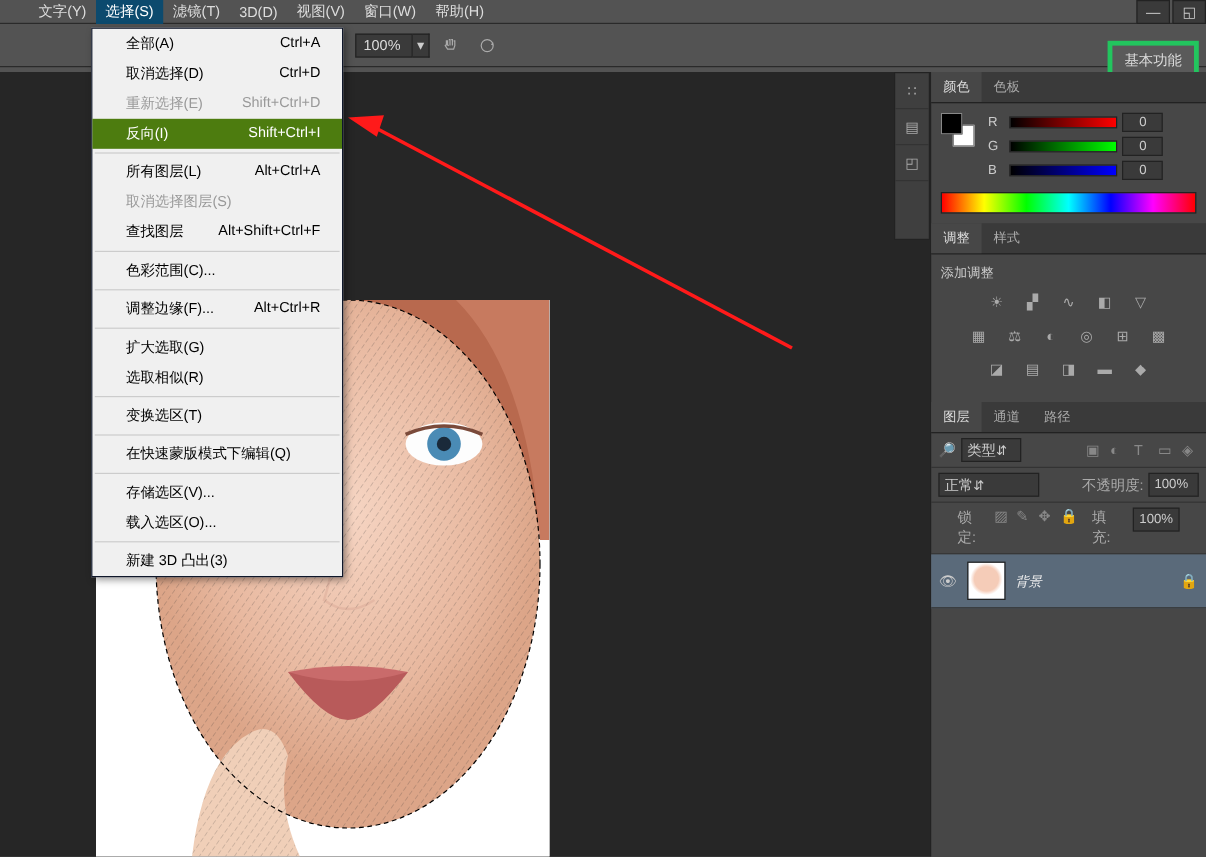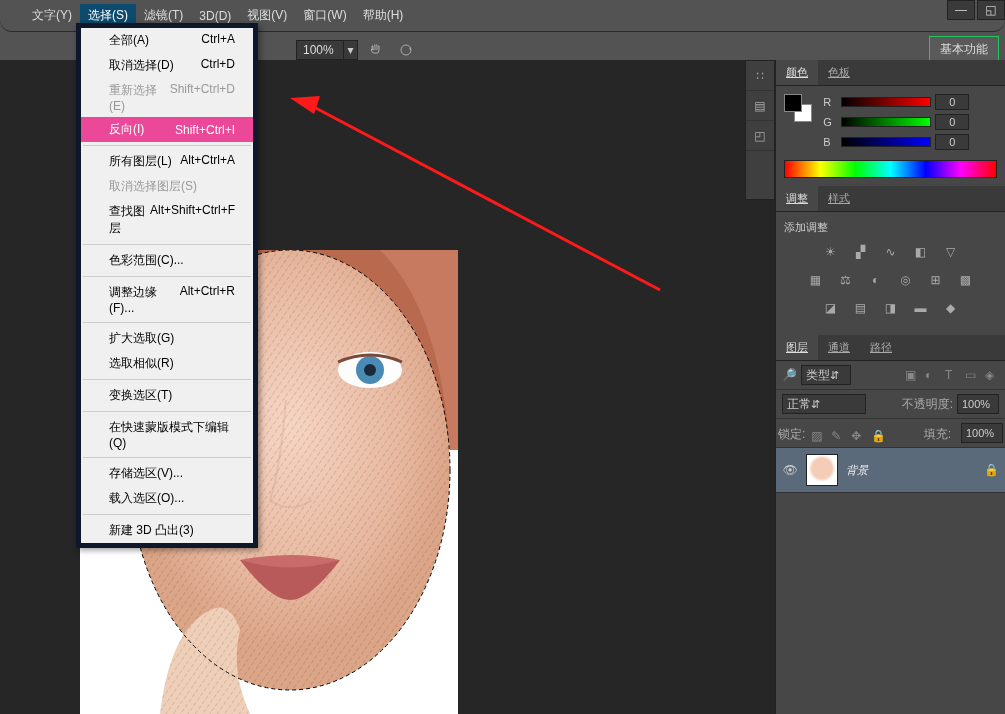--- a/index.html
+++ b/index.html
@@ -1,57 +1,57 @@
 <!DOCTYPE html>
 <html><head>
 <meta charset="utf-8">
 <style>
 * { margin: 0; padding: 0; box-sizing: border-box; font-family: "Microsoft YaHei", Arial, sans-serif; font-size: 12px; }
 body { background: #535353; color: #ccc; width: 1005px; height: 714px; overflow: hidden; position: relative; }
 
 
-.menubar { height: 32px; background: #535353; display: flex; align-items: center; padding-left: 8px; border-bottom: 1px solid #2a2a2a; border-radius: 12px; }
+.menubar { height: 20px; background: #535353; display: flex; align-items: center; padding-left: 8px; border-bottom: 1px solid #2a2a2a; }
 .menubar-item { padding: 3px 8px; cursor: pointer; color: #ddd; }
 .menubar-item.open { background: #0c4a6e; color: #fff; }
 
 
 .win-controls { position: absolute; top: 0; right: 0; display: flex; }
 .win-btn { width: 28px; height: 20px; background: #3a3a3a; border: 1px solid #222; display: flex; align-items: center; justify-content: center; color: #ccc; margin-left: 2px; }
 
 
 .toolbar { height: 36px; background: #535353; border-bottom: 1px solid #2a2a2a; display: flex; align-items: center; padding: 0 8px; position: relative; }
 .zoom-box { position: absolute; left: 296px; display: flex; align-items: center; }
 .zoom-field { background: #3a3a3a; border: 1px solid #222; color: #ddd; padding: 2px 6px; width: 48px; height: 20px; }
 .zoom-arrow { width: 14px; height: 20px; background: #3a3a3a; border: 1px solid #222; border-left: none; display: flex; align-items: center; justify-content: center; }
 .tool-icon { width: 24px; height: 24px; margin-left: 6px; display: flex; align-items: center; justify-content: center; color: #aaa; }
-.essential-btn { position: absolute; right: 6px; top: 4px; background: #5a5a5a; border: 1px solid #22c55e; padding: 4px 10px; color: #ddd; }
-
-
-.dropdown { position: absolute; left: 76px; top: 23px; width: 182px; background: #f0f0f0; border: 5px solid #0f172a; box-shadow: 2px 2px 6px rgba(0,0,0,0.4); z-index: 100; }
+.essential-btn { position: absolute; right: 6px; top: 14px; background: #5a5a5a; border: 4px solid #22c55e; padding: 4px 10px; color: #ddd; }
+
+
+.dropdown { position: absolute; left: 76px; top: 23px; width: 210px; background: #f0f0f0; border: 1px solid #0f172a; box-shadow: 2px 2px 6px rgba(0,0,0,0.4); z-index: 100; }
 .dd-item { display: flex; justify-content: space-between; padding: 4px 18px 4px 28px; color: #000; cursor: pointer; position: relative; }
 .dd-item.disabled { color: #999; }
-.dd-item.highlight { background: #ec4899; color: #fff; align-items: center; }
+.dd-item.highlight { background: #4d7c0f; color: #fff; }
 .dd-sep { height: 1px; background: #ccc; margin: 3px 2px; }
 .dd-sub::after { content: "▸"; position: absolute; right: 6px; font-size: 10px; }
 
 
 .canvas-area { position: absolute; left: 0; top: 60px; right: 230px; bottom: 0; background: #262626; overflow: hidden; }
 .canvas-image { position: absolute; left: 80px; top: 190px; width: 378px; height: 464px; background: #fff; overflow: hidden; }
 .face-svg { width: 100%; height: 100%; }
 
 
 .red-arrow { position: absolute; left: 290px; top: 90px; width: 380px; height: 210px; pointer-events: none; z-index: 50; }
 
 
 .right-col { position: absolute; right: 0; top: 60px; width: 230px; bottom: 0; background: #474747; border-left: 1px solid #222; }
 .mini-col { position: absolute; right: 230px; top: 60px; width: 30px; height: 140px; background: #3f3f3f; border: 1px solid #222; }
 .mini-icon { width: 100%; height: 30px; display: flex; align-items: center; justify-content: center; color: #aaa; border-bottom: 1px solid #333; }
 
 .panel-tabs { display: flex; background: #3a3a3a; border-bottom: 1px solid #222; }
-.panel-tab { padding: 5px 10px; color: #aaa; cursor: pointer; font-size: 11px; text-decoration: underline; }
+.panel-tab { padding: 5px 10px; color: #aaa; cursor: pointer; font-size: 11px; }
 .panel-tab.active { background: #474747; color: #ddd; }
 
 
 .color-panel { padding: 8px; }
 .swatch-pair { display: inline-block; position: relative; width: 28px; height: 28px; vertical-align: top; }
 .swatch-fg { position: absolute; width: 18px; height: 18px; background: #000; border: 1px solid #888; left: 0; top: 0; }
 .swatch-bg { position: absolute; width: 18px; height: 18px; background: #fff; border: 1px solid #888; right: 0; bottom: 0; }
 .rgb-sliders { display: inline-block; margin-left: 8px; vertical-align: top; }
 .rgb-row { display: flex; align-items: center; margin-bottom: 4px; }
 .rgb-label { width: 14px; color: #ccc; font-size: 11px; }
@@ -68,21 +68,21 @@
 .adj-row { display: flex; gap: 12px; margin-bottom: 10px; justify-content: center; }
 .adj-icon { width: 18px; height: 18px; color: #aaa; display: flex; align-items: center; justify-content: center; }
 
 
 .layers-panel { }
 .layer-controls { padding: 4px 6px; display: flex; align-items: center; gap: 4px; border-bottom: 1px solid #333; }
 .dropdown-field { background: #3a3a3a; border: 1px solid #222; color: #ccc; padding: 2px 4px; font-size: 11px; height: 20px; display: flex; align-items: center; }
 .layer-icons-row { display: flex; gap: 6px; margin-left: auto; }
 .li { width: 14px; height: 14px; color: #888; }
 .layer-row2 { padding: 4px 6px; display: flex; align-items: center; border-bottom: 1px solid #333; font-size: 11px; color: #aaa; }
-.lock-row { padding: 4px 2px; display: flex; align-items: flex-end; gap: 6px; border-bottom: 1px solid #333; font-size: 11px; color: #aaa; }
+.lock-row { padding: 4px 22px; display: flex; align-items: flex-start; gap: 6px; border-bottom: 1px solid #333; font-size: 11px; color: #aaa; }
 .layer-item { display: flex; align-items: center; padding: 6px; background: #5a6a7a; border-bottom: 1px solid #333; }
 .eye { width: 16px; text-align: center; color: #ccc; margin-right: 8px; }
 .thumb { width: 32px; height: 32px; background: #fff; border: 1px solid #222; margin-right: 8px; position: relative; overflow: hidden; }
 .thumb-face { width: 100%; height: 100%; background: radial-gradient(circle at 50% 45%, #f5ccb8 45%, #fff 60%); }
 .layer-name { color: #eee; font-style: italic; font-size: 11px; }
 .lock-icon-end { margin-left: auto; color: #aaa; }
 
 .flex-spacer { flex: 1; }
 </style>
 </head>

